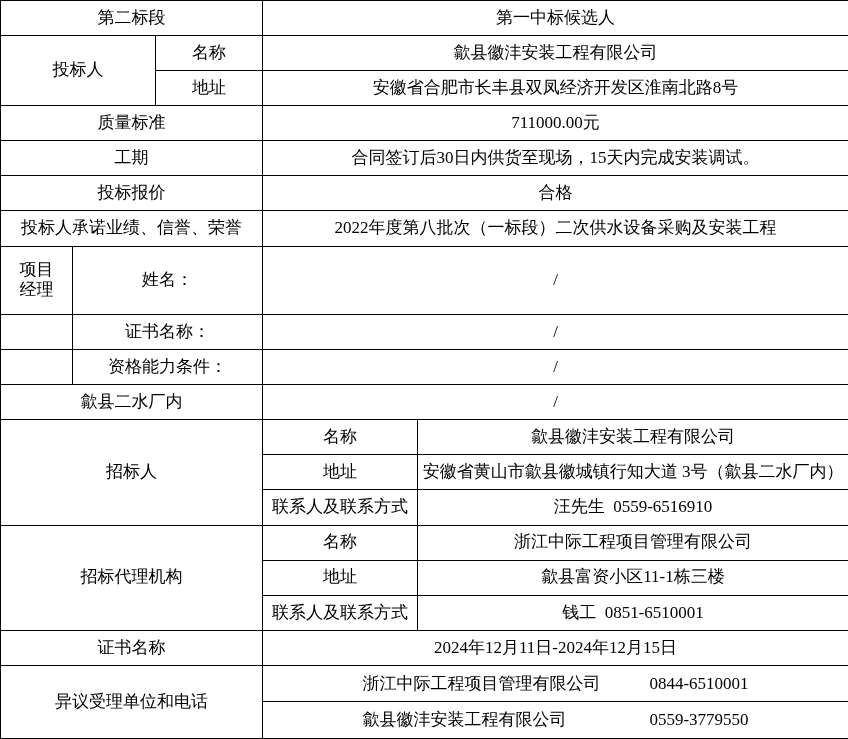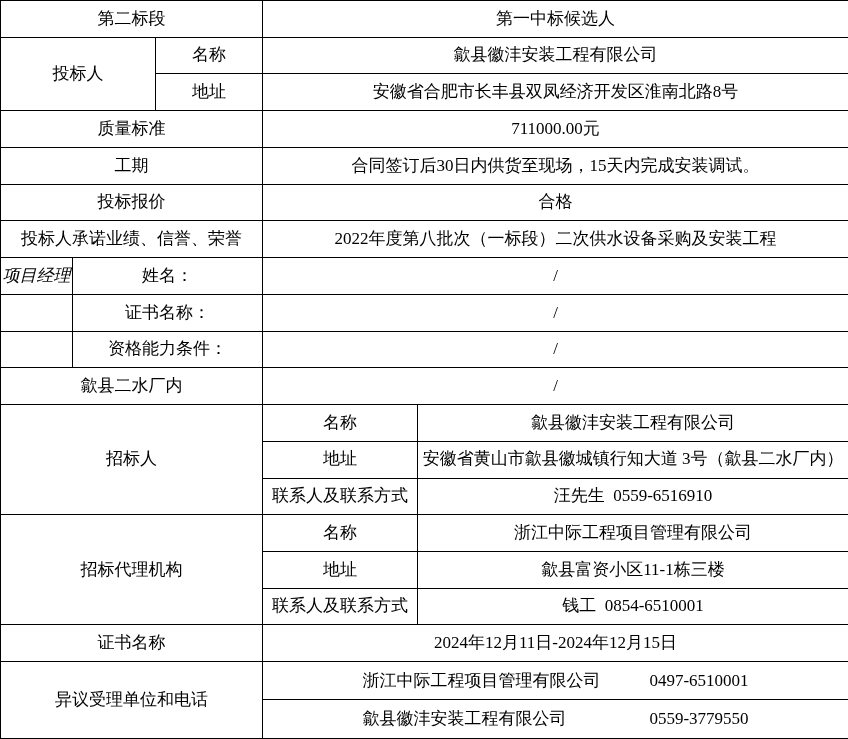--- a/index.html
+++ b/index.html
@@ -88,21 +88,21 @@
       <tr>
         <td colspan="3">投标报价</td>
         <td colspan="2">合格</td>
       </tr>
       <tr>
         <td colspan="3">投标人承诺业绩、信誉、荣誉</td>
         <td colspan="2">2022年度第八批次（一标段）二次供水设备采购及安装工程</td>
       </tr>
 
       <tr>
-        <td style="padding:0 1px;font-style:italic;">项目经理</td>
+        <td style="padding:0 14px;">项目经理</td>
         <td colspan="2">姓名：</td>
         <td colspan="2">/</td>
       </tr>
       <tr>
         <td></td>
         <td colspan="2">证书名称：</td>
         <td colspan="2">/</td>
       </tr>
       <tr>
         <td></td>
@@ -133,32 +133,32 @@
         <td colspan="3" rowspan="3">招标代理机构</td>
         <td>名称</td>
         <td>浙江中际工程项目管理有限公司</td>
       </tr>
       <tr>
         <td>地址</td>
         <td>歙县富资小区11-1栋三楼</td>
       </tr>
       <tr>
         <td style="padding:0 1px;">联系人及联系方式</td>
-        <td class="prewrap">钱工  0854-6510001</td>
+        <td class="prewrap">钱工  0851-6510001</td>
       </tr>
 
       <tr>
         <td colspan="3">证书名称</td>
         <td colspan="2">2024年12月11日-2024年12月15日</td>
       </tr>
 
       <tr>
         <td colspan="3" rowspan="2">异议受理单位和电话</td>
         <td colspan="2" class="left-cell">
-          <span class="org-name">浙江中际工程项目管理有限公司</span><span class="phone-number">0497-6510001</span>
+          <span class="org-name">浙江中际工程项目管理有限公司</span><span class="phone-number">0844-6510001</span>
         </td>
       </tr>
       <tr>
         <td colspan="2" class="left-cell">
           <span class="org-name">歙县徽沣安装工程有限公司</span><span class="phone-number">0559-3779550</span>
         </td>
       </tr>
     </tbody>
   </table>
 </div>

